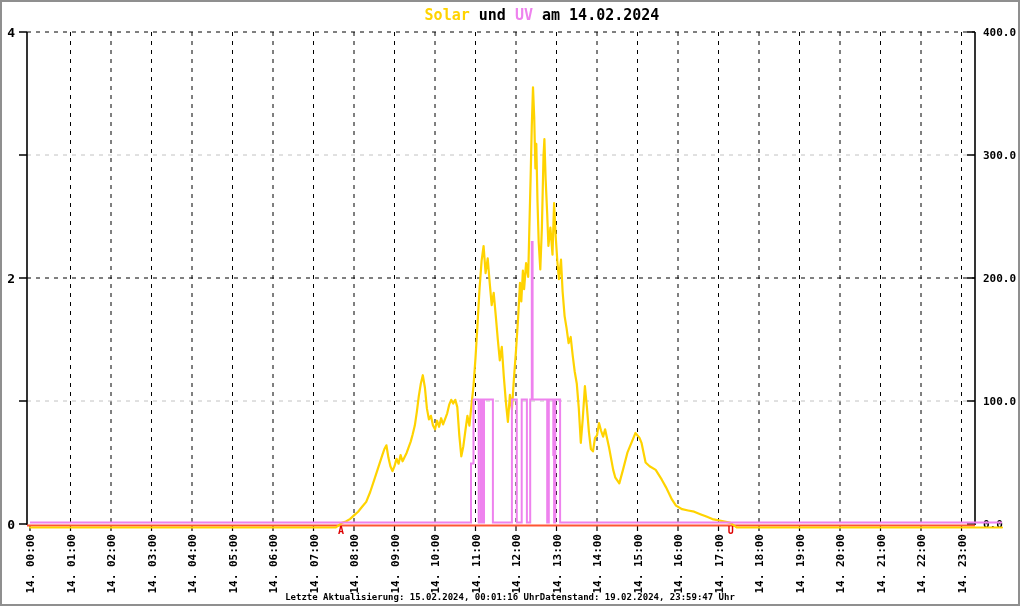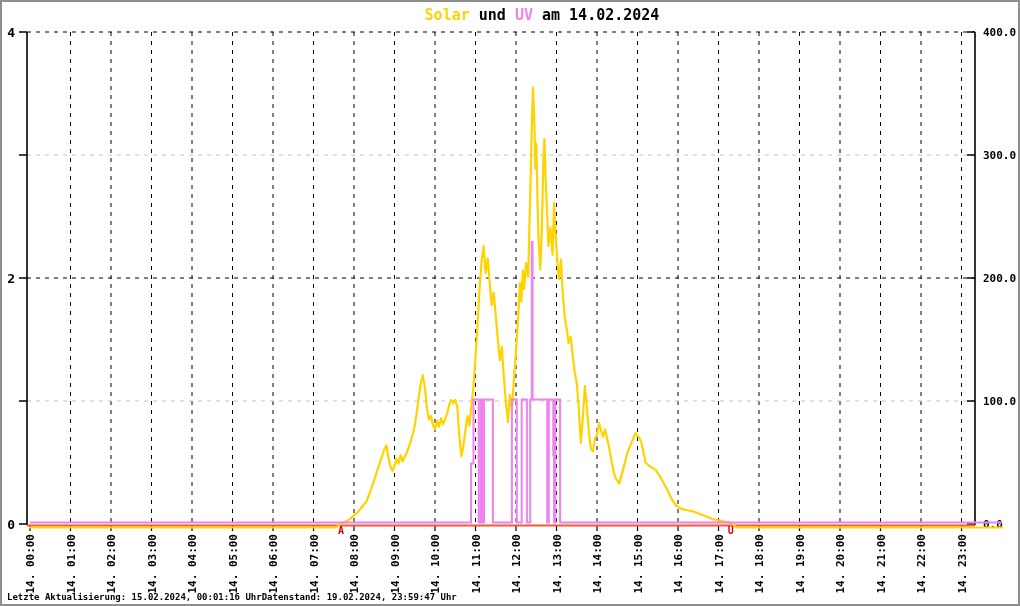--- a/index.html
+++ b/index.html
@@ -19,21 +19,21 @@
     box-sizing:border-box;
     font:bold 15px "DejaVu Sans Mono",monospace;
     color:#000;
     white-space:pre;
     z-index:2;
   }
   .title span{white-space:pre;}
   #chart{position:absolute;top:0;left:0;z-index:1;}
   .footer{
     position:absolute;bottom:2px;left:0;width:1016px;
-    display:flex;justify-content:flex-start;
+    display:flex;justify-content:center;
     padding:0 5px;box-sizing:border-box;
     font:bold 9px "DejaVu Sans Mono",monospace;
     color:#000;
     z-index:2;
   }
 </style>
 </head>
 <body>
 
 <div class="window">

